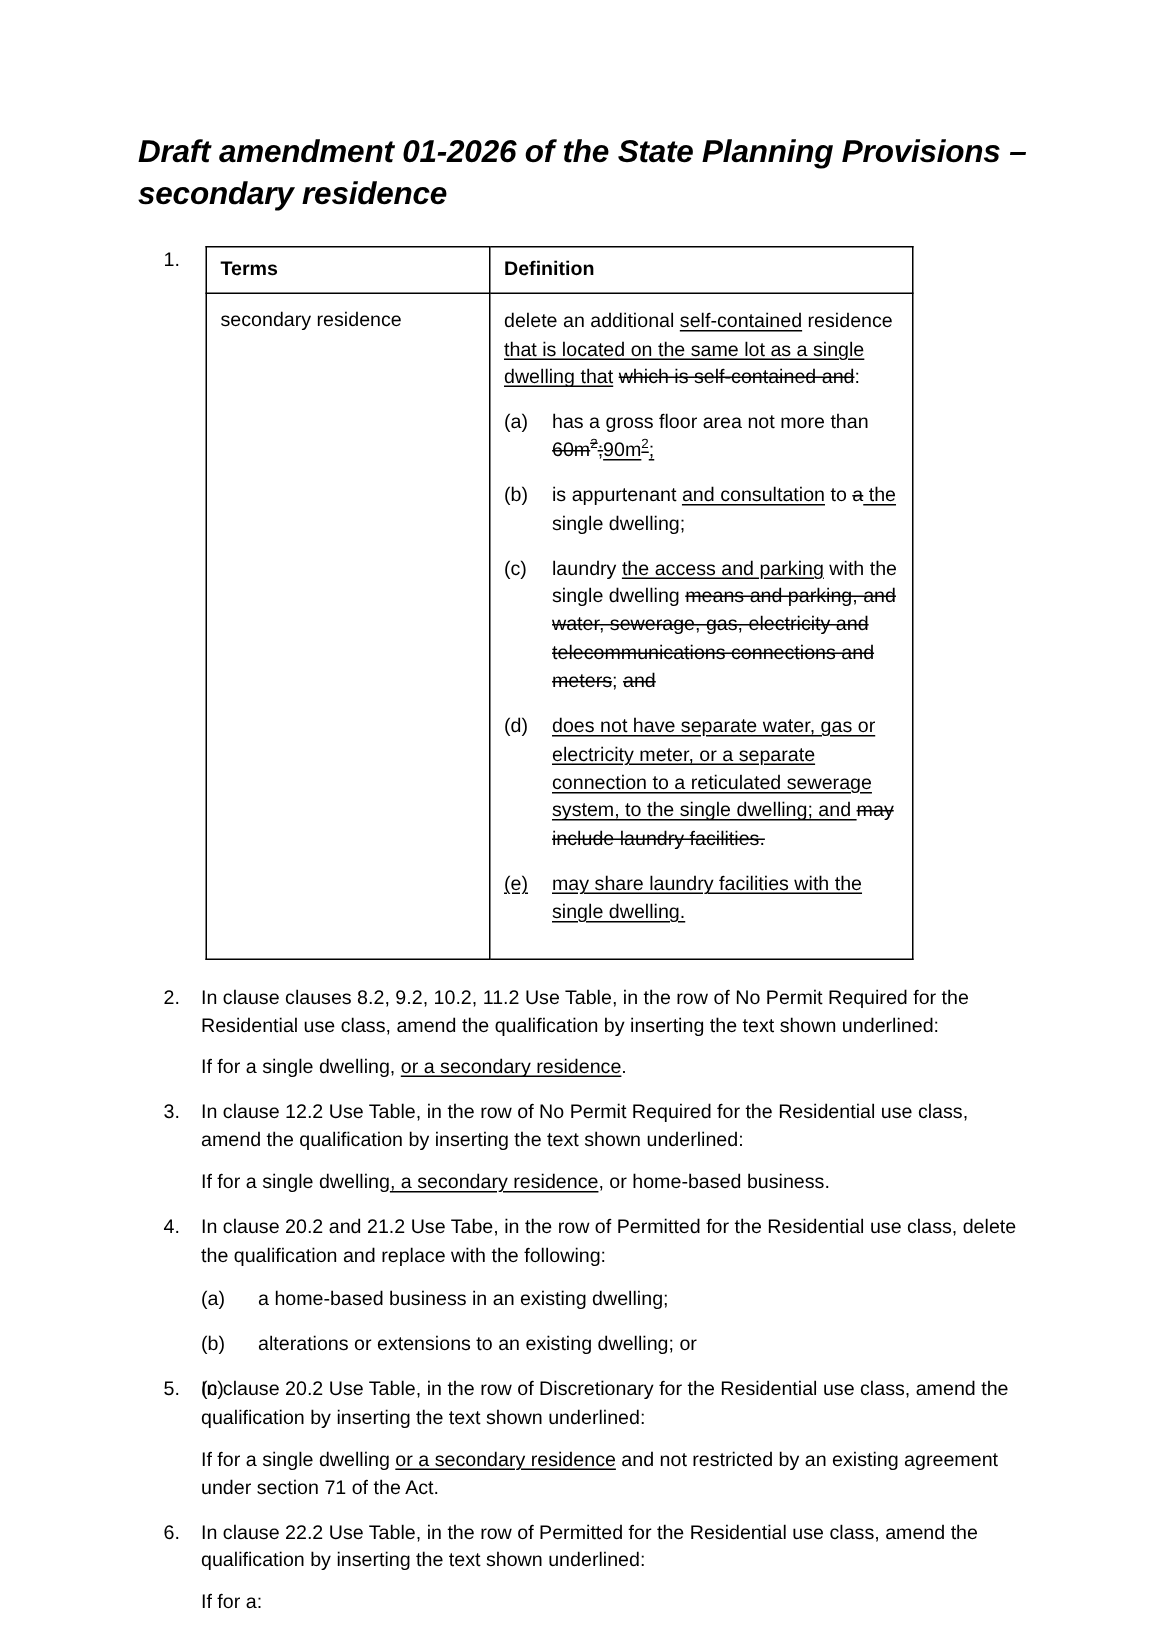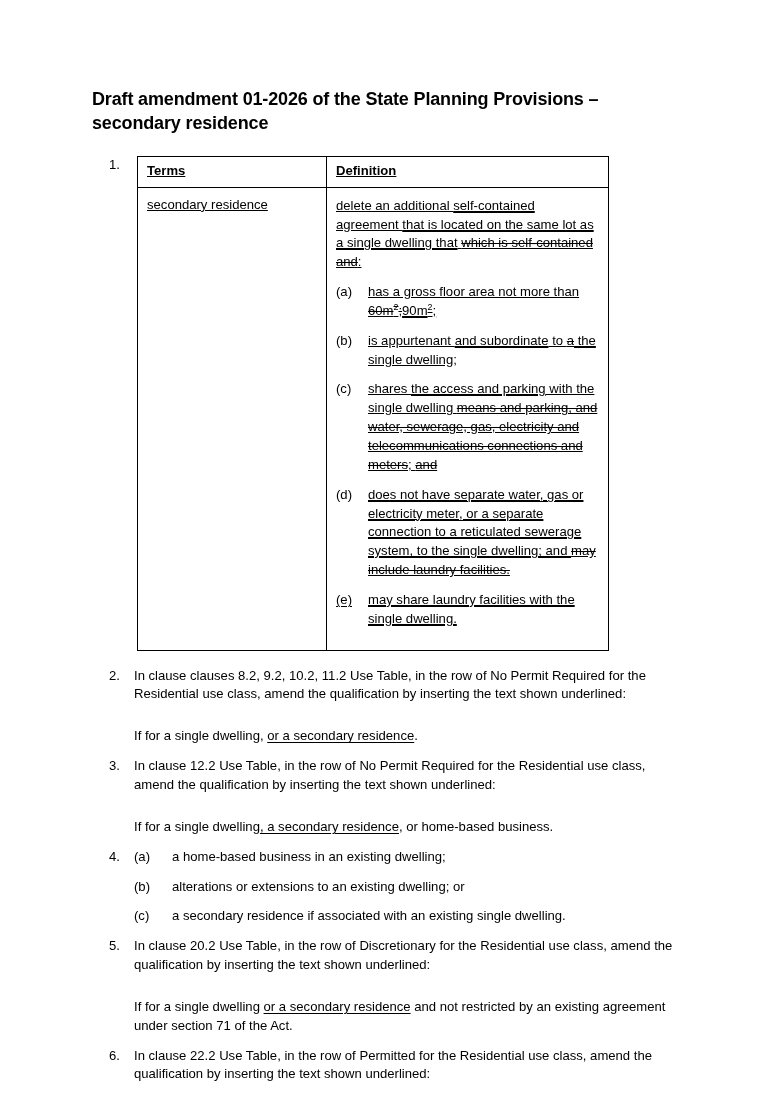--- a/index.html
+++ b/index.html
@@ -16,26 +16,27 @@
     -webkit-font-smoothing: antialiased;
   }
   .page {
     position: relative;
     width: 777px;
     height: 1099px;
     box-sizing: border-box;
     padding: 88px 92px 0 92px;
   }
   .doc-title {
-    font-size: 18px;
+    font-size: 21px;
     font-weight: bold;
     line-height: 1.33;
     letter-spacing: -0.15px;
     margin: 0 0 20px 0;
     max-width: 600px;
+    font-style: italic;
   }
   .doc-subtitle {
     font-size: 13.2px;
     font-weight: bold;
     line-height: 1.35;
     margin: 0 0 16px 0;
   }
   
   ol.num-list {
     list-style: none;
@@ -53,21 +54,21 @@
     position: absolute;
     left: 17px;
     top: 0;
     width: 22px;
     text-align: left;
   }
   .num-item .para {
     margin: 0;
   }
   .num-item .para + .para {
-    margin-top: 23px;
+    margin-top: 9px;
   }
   
   .alpha-list {
     list-style: none;
     margin: 11px 0 0 0;
     padding: 0;
   }
   .alpha-item {
     position: relative;
     padding-left: 38px;
@@ -81,21 +82,20 @@
     position: absolute;
     left: 0;
     top: 0;
   }
   
   table.def-table {
     border-collapse: collapse;
     width: 472px;
     margin: 14px 0 16px 3px;
     table-layout: fixed;
-    text-decoration: underline;
   }
   table.def-table th,
   table.def-table td {
     border: 1.1px solid #000000;
     vertical-align: top;
     padding: 6px 9px 8px 9px;
     font-size: 13.1px;
     line-height: 1.44;
     text-align: left;
   }
@@ -159,49 +159,50 @@
           <thead>
             <tr>
               <th class="col-terms">Terms</th>
               <th>Definition</th>
             </tr>
           </thead>
           <tbody>
             <tr>
               <td class="terms-cell">secondary residence</td>
               <td class="def-cell">
-                <div class="para"><span>delete an additional </span><span class="ins">self-contained</span><span> agreement </span><span class="ins">that is located on the same lot as a single dwelling that</span><span> </span><span class="del">which is self-contained and</span><span>:</span></div>
+                <div class="para"><span>delete an additional </span><span class="ins">self-contained</span><span> residence </span><span class="ins">that is located on the same lot as a single dwelling that</span><span> </span><span class="del">which is self-contained and</span><span>:</span></div>
                 <ul class="alpha-list">
                   <li class="alpha-item"><span class="marker">(a)</span><span><span>has a gross floor area not more than </span><span class="del">60m</span><sup class="del">2</sup><span class="del">;</span><span class="ins">90m</span><sup class="ins">2</sup><span class="ins">;</span></span></li>
-                  <li class="alpha-item"><span class="marker">(b)</span><span><span>is appurtenant </span><span class="ins">and subordinate</span><span> to </span><span class="del">a</span><span class="ins"> the </span><span>single dwelling;</span></span></li>
-                  <li class="alpha-item"><span class="marker">(c)</span><span><span>shares </span><span class="ins">the access and parking</span><span> with the single dwelling </span><span class="del">means and parking, and water, sewerage, gas, electricity and telecommunications connections and meters</span><span>; </span><span class="del">and</span></span></li>
+                  <li class="alpha-item"><span class="marker">(b)</span><span><span>is appurtenant </span><span class="ins">and consultation</span><span> to </span><span class="del">a</span><span class="ins"> the </span><span>single dwelling;</span></span></li>
+                  <li class="alpha-item"><span class="marker">(c)</span><span><span>laundry </span><span class="ins">the access and parking</span><span> with the single dwelling </span><span class="del">means and parking, and water, sewerage, gas, electricity and telecommunications connections and meters</span><span>; </span><span class="del">and</span></span></li>
                   <li class="alpha-item"><span class="marker">(d)</span><span><span class="ins">does not have separate water, gas or electricity meter, or a separate connection to a reticulated sewerage system, to the single dwelling; and </span><span class="del">may include laundry facilities.</span></span></li>
                   <li class="alpha-item"><span class="marker ins">(e)</span><span><span class="ins">may share laundry facilities with the single dwelling.</span></span></li>
                 </ul>
               </td>
             </tr>
           </tbody>
         </table>
       </li>
       <li class="num-item">
         <span class="marker">2.</span>
         <div class="para"><span>In clause clauses 8.2, 9.2, 10.2, 11.2 Use Table, in the row of No Permit Required for the Residential use class, amend the qualification by inserting the text shown underlined:</span></div>
         <div class="para"><span>If for a single dwelling, </span><span class="ins">or a secondary residence</span><span>.</span></div>
       </li>
       <li class="num-item">
         <span class="marker">3.</span>
         <div class="para"><span>In clause 12.2 Use Table, in the row of No Permit Required for the Residential use class, amend the qualification by inserting the text shown underlined:</span></div>
         <div class="para"><span>If for a single dwelling</span><span class="ins">, a secondary residence</span><span>, or home-based business.</span></div>
       </li>
       <li class="num-item">
         <span class="marker">4.</span>
+        <div class="para"><span>In clause 20.2 and 21.2 Use Tabe, in the row of Permitted for the Residential use class, delete the qualification and replace with the following:</span></div>
         <ul class="alpha-list">
           <li class="alpha-item"><span class="marker">(a)</span><span><span>a home-based business in an existing dwelling;</span></span></li>
           <li class="alpha-item"><span class="marker">(b)</span><span><span>alterations or extensions to an existing dwelling; or</span></span></li>
-          <li class="alpha-item"><span class="marker">(c)</span><span><span>a secondary residence if associated with an existing single dwelling.</span></span></li>
+          <li class="alpha-item"><span class="marker">(c)</span></li>
         </ul>
       </li>
       <li class="num-item">
         <span class="marker">5.</span>
         <div class="para"><span>In clause 20.2 Use Table, in the row of Discretionary for the Residential use class, amend the qualification by inserting the text shown underlined:</span></div>
         <div class="para"><span>If for a single dwelling </span><span class="ins">or a secondary residence</span><span> and not restricted by an existing agreement under section 71 of the Act.</span></div>
       </li>
       <li class="num-item">
         <span class="marker">6.</span>
         <div class="para"><span>In clause 22.2 Use Table, in the row of Permitted for the Residential use class, amend the qualification by inserting the text shown underlined:</span></div>

